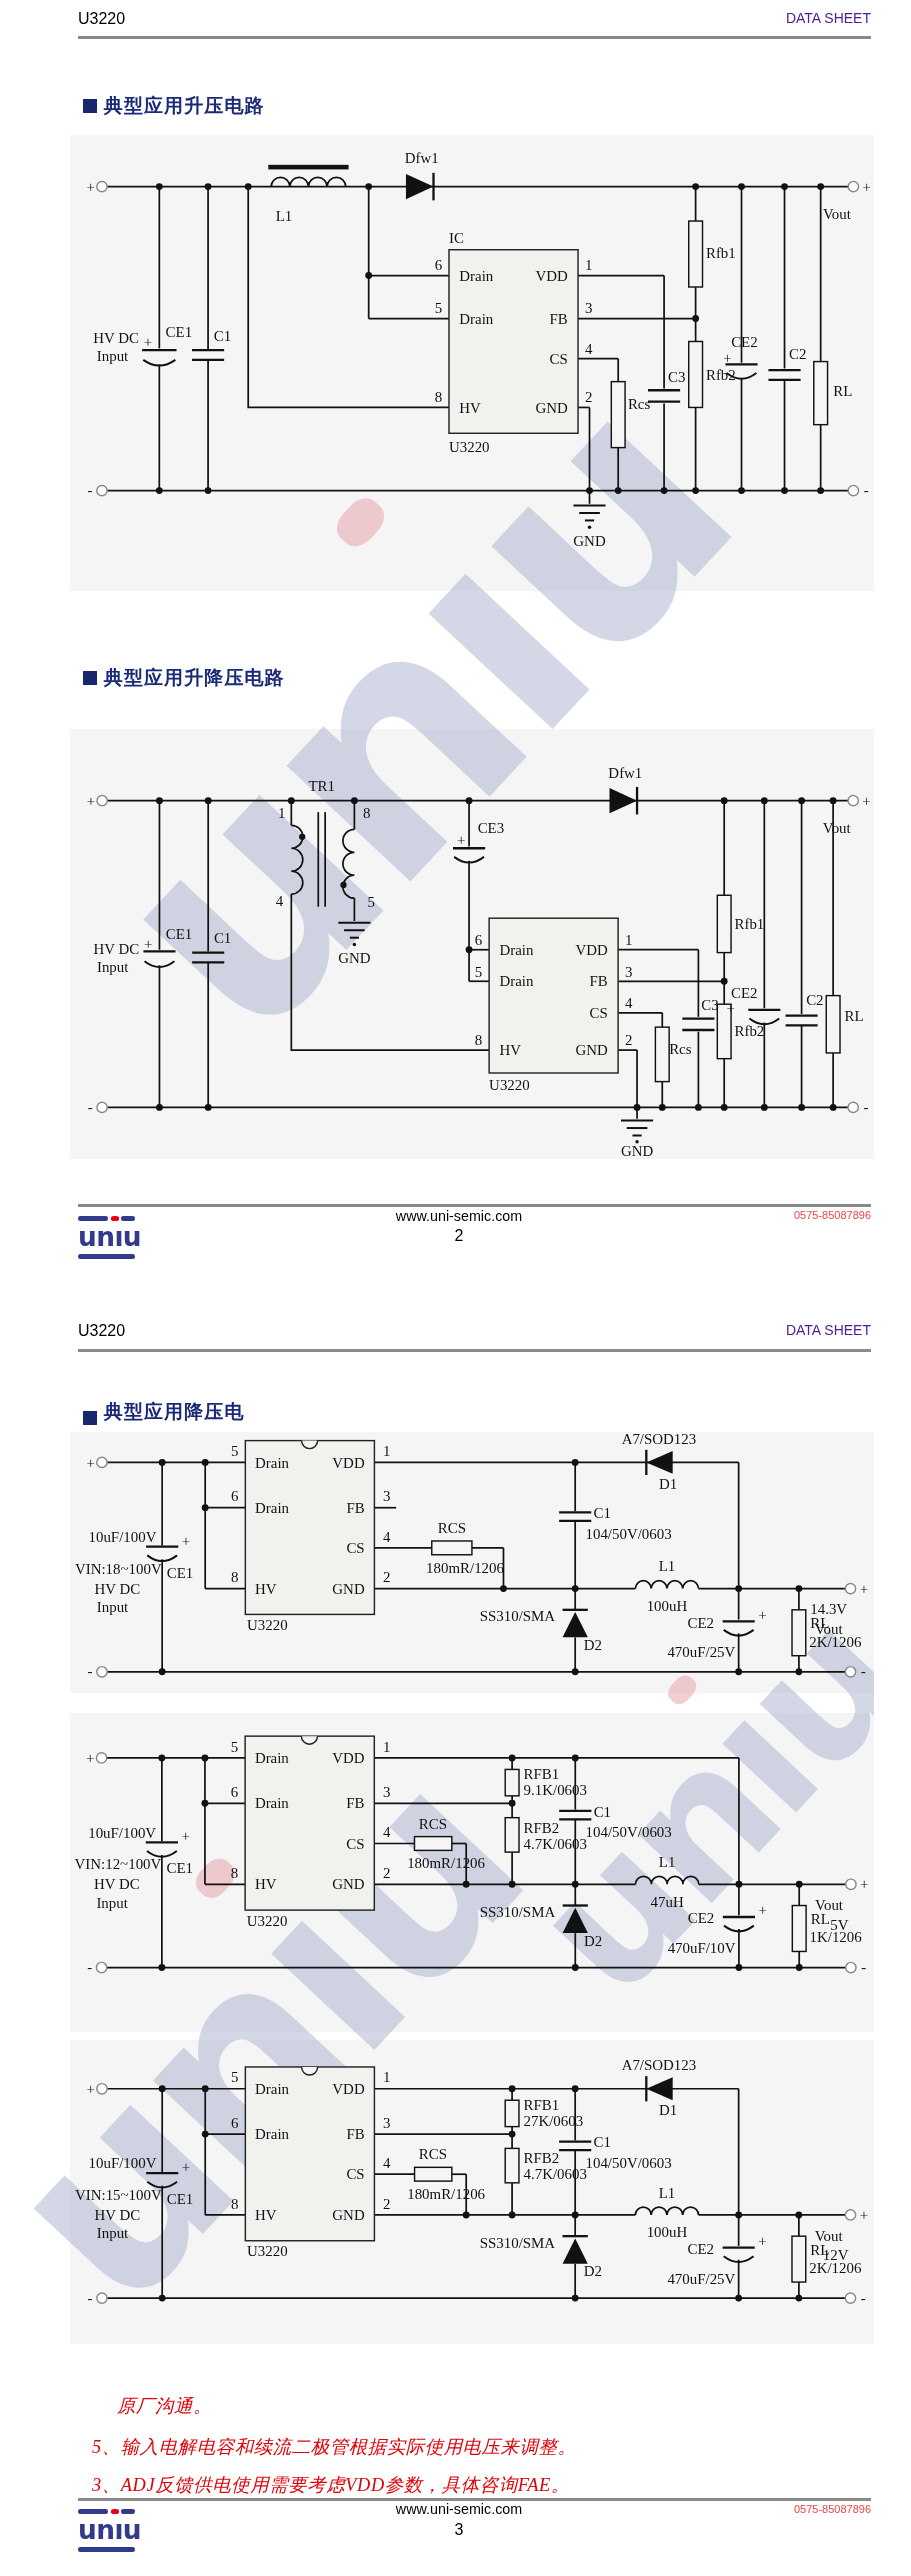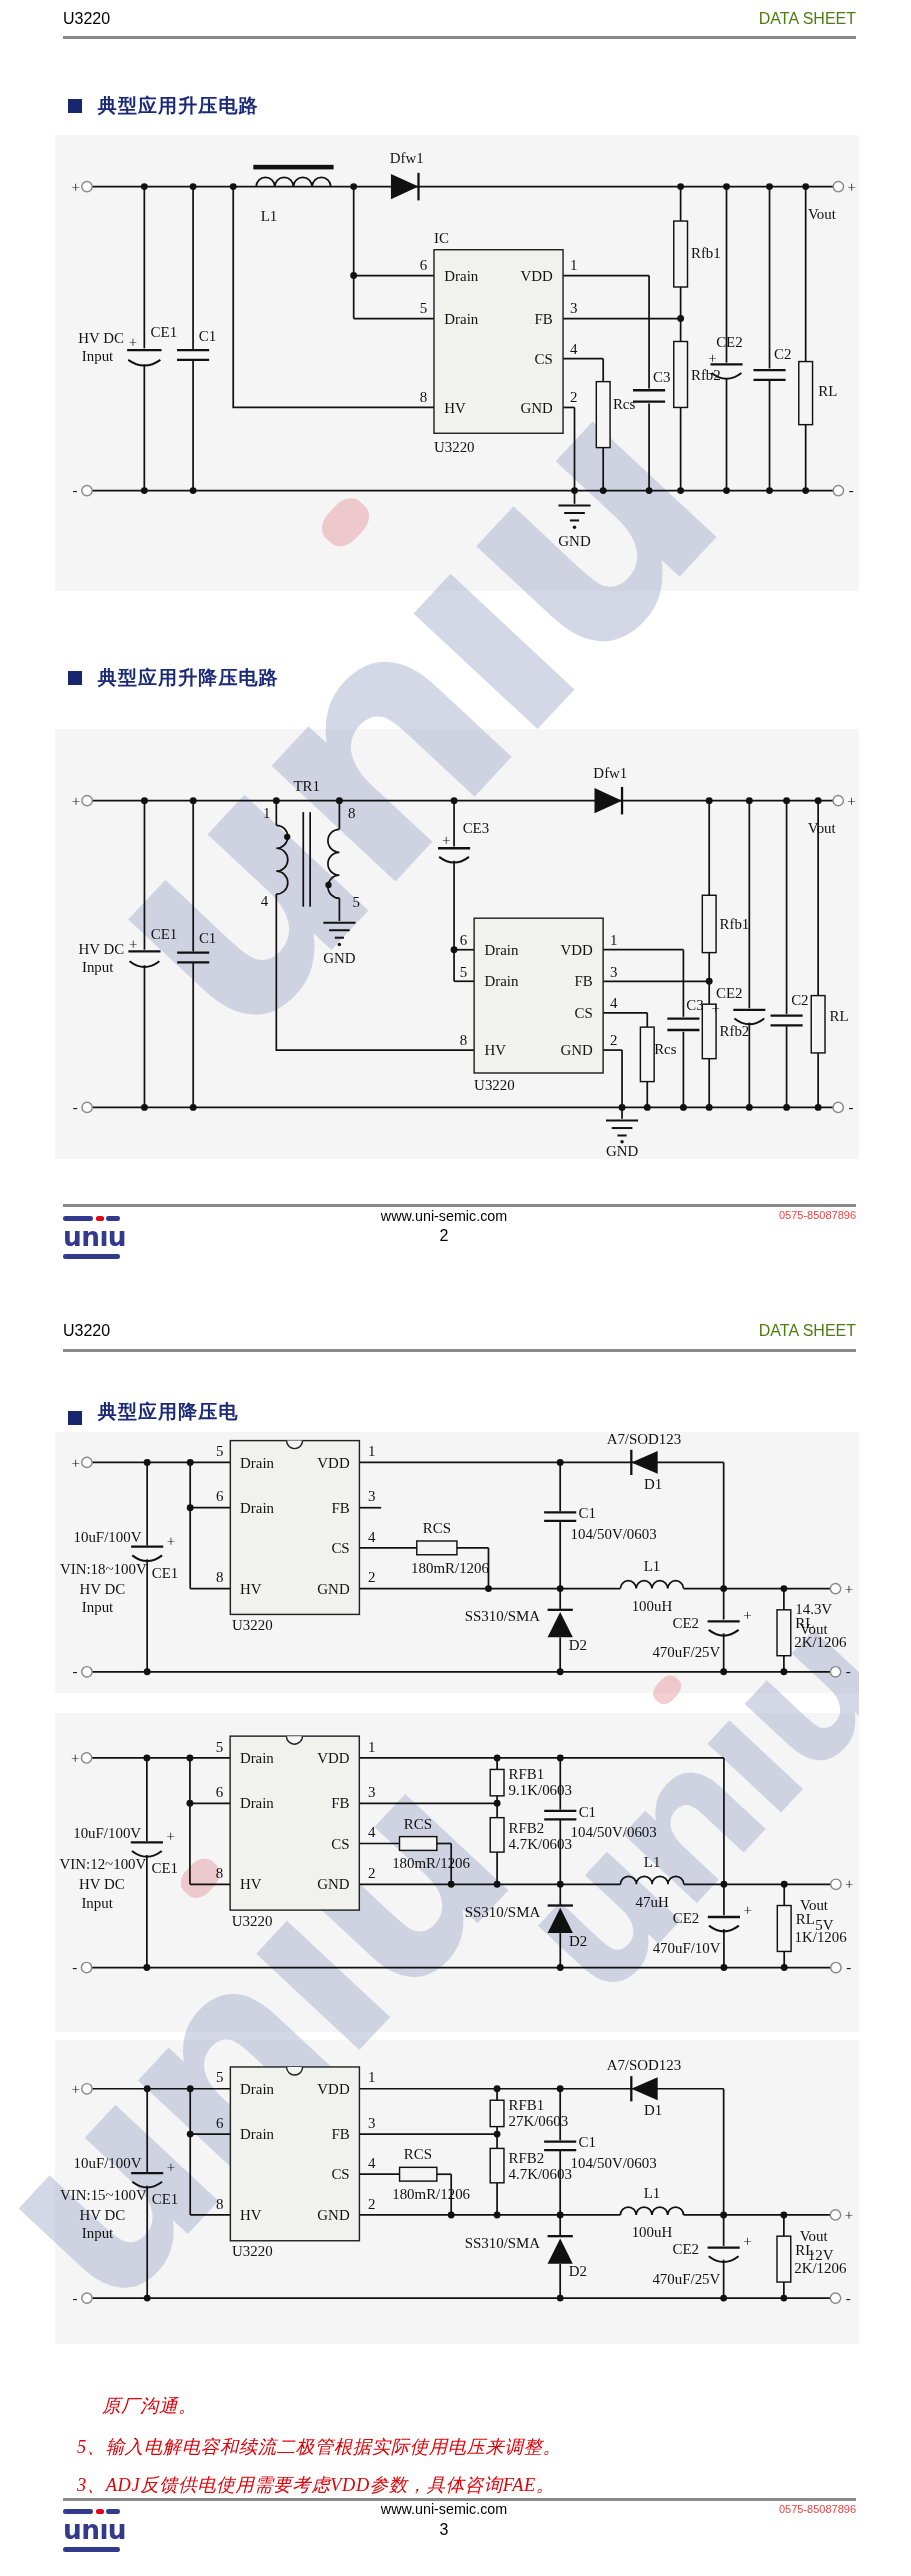--- a/index.html
+++ b/index.html
@@ -1,22 +1,22 @@
 <!DOCTYPE html>
 <html style="font-size:9.2px"><head>
 <meta charset="utf-8">
 <style>
   html,body{margin:0;padding:0;background:#fff;}
   #page{position:relative;width:859px;height:2576px;background:#ffffff;overflow:hidden;
-        font-family:"Liberation Serif",serif;color:#111;}
+        font-family:"Liberation Serif",serif;color:#111;margin-left:15px;}
   .abs{position:absolute;}
   .hdr-left{font-family:"Liberation Sans",sans-serif;font-size:16px;color:#000;}
-  .hdr-right{font-family:"Liberation Sans",sans-serif;font-size:16px;color:#4d7c0f;text-align:right;}
+  .hdr-right{font-family:"Liberation Sans",sans-serif;font-size:14px;color:#4c1d95;text-align:right;}
   .rule{position:absolute;background:#8a8a8a;height:2.9px;}
-  .sec{position:absolute;display:flex;align-items:center;gap:16px;}
+  .sec{position:absolute;display:flex;align-items:center;gap:7px;}
   .sec .sq{width:13.8px;height:13.8px;background:#16276e;}
   .sec .t{font-size:19px;font-weight:bold;color:#1b2a78;letter-spacing:1.1px;}
   .panel{position:absolute;background:#f5f5f5;z-index:1;}
   svg.cir{position:absolute;z-index:3;}
   svg.cir text{font-family:"Liberation Serif",serif;font-size:26px;fill:#111;}
   .wm{position:absolute;z-index:2;font-family:"DejaVu Sans",sans-serif;font-weight:bold;
       color:#aab3cf;opacity:.5;text-align:center;letter-spacing:-0.04em;line-height:1;}
   .wm .wi{position:relative;}
   .wm .wdot{position:absolute;left:0.07em;top:-0.04em;width:0.16em;height:0.12em;
       background:#e79ca4;border-radius:40%;}

